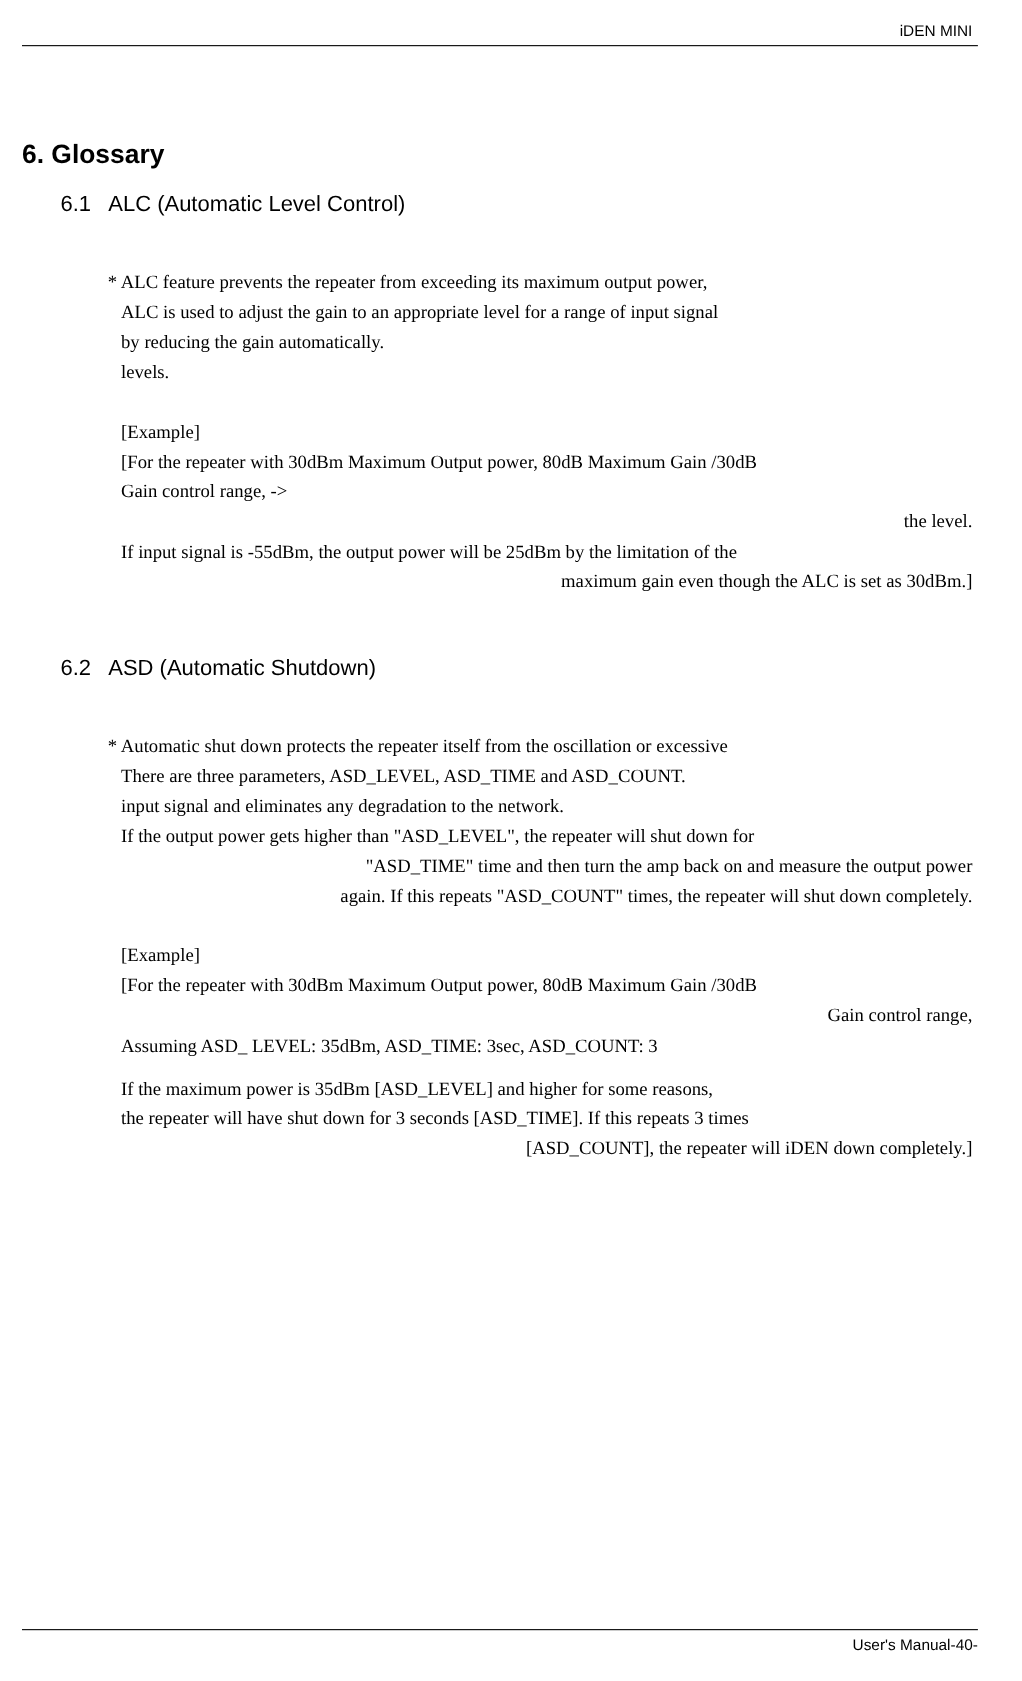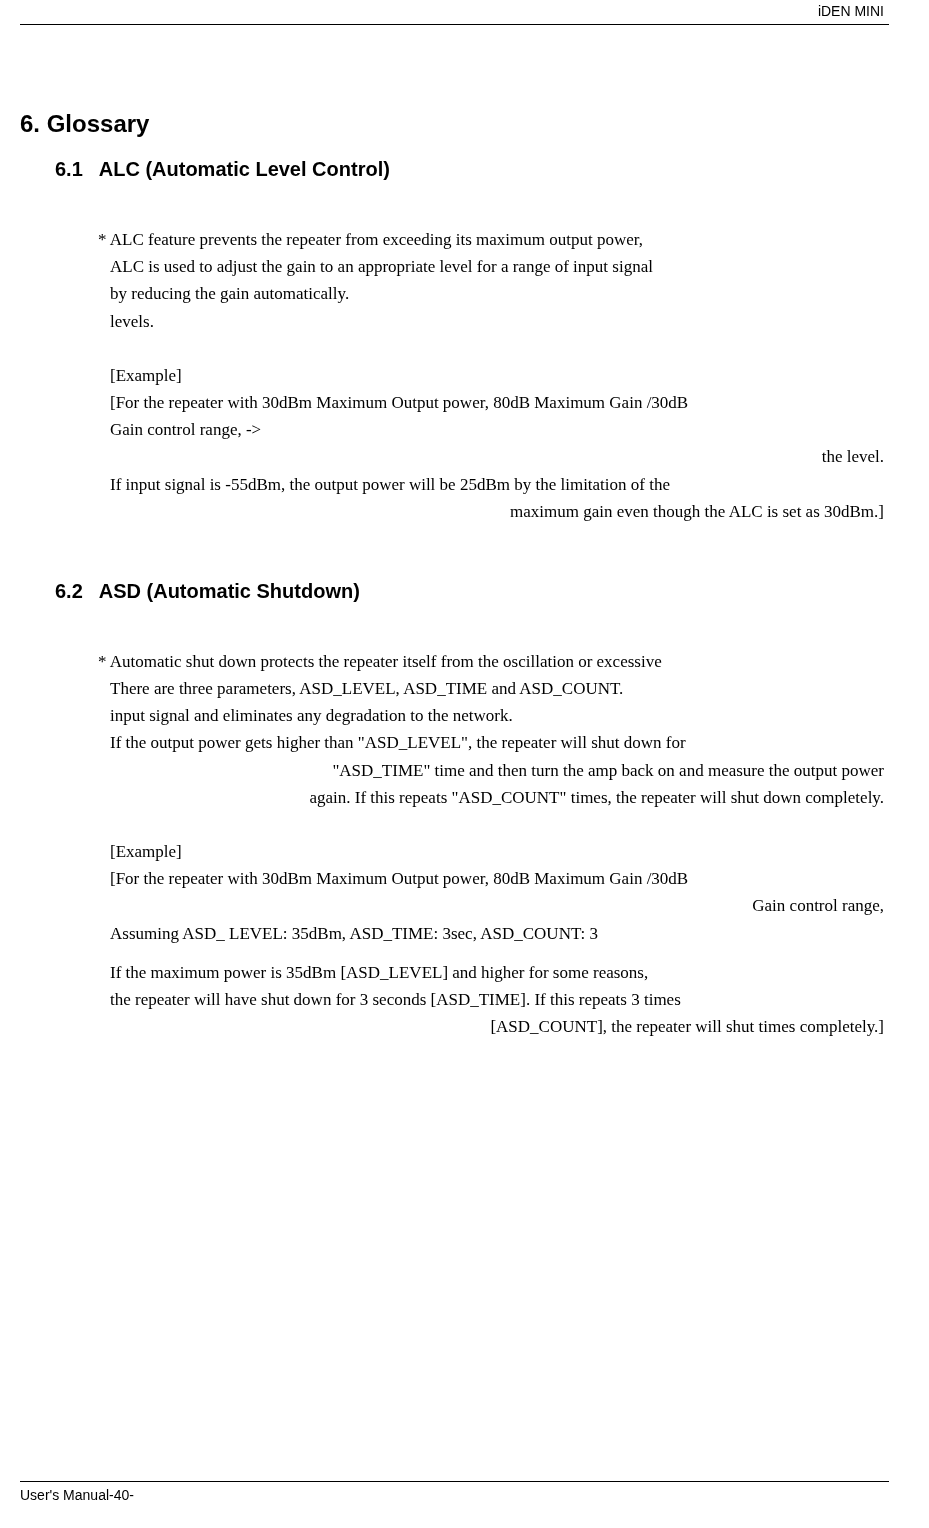--- a/index.html
+++ b/index.html
@@ -12,21 +12,21 @@
       background: #ffffff;
       color: #000000;
       width: 929px;
       height: 1528px;
       position: relative;
       padding: 0;
     }
     .page {
       width: 100%;
       height: 100%;
-      padding: 3px 40px 20px 20px;
+      padding: 20px 40px 20px 20px;
       position: relative;
     }
     .header {
       display: flex;
       justify-content: flex-end;
       font-size: 14px;
       padding-right: 5px;
       padding-bottom: 5px;
       border-bottom: 1px solid #000;
       margin-bottom: 85px;
@@ -34,21 +34,21 @@
     .content {
       padding-left: 0;
     }
     .section-title {
       font-size: 24px;
       font-weight: bold;
       margin-bottom: 20px;
     }
     .subsection-title {
       font-size: 20px;
-      font-weight: bold;
+      font-weight: normal;
       margin-left: 35px;
       margin-bottom: 45px;
     }
     .body-text {
       font-family: Liberation Serif, serif;
       font-size: 17px;
       line-height: 1.6;
       margin-left: 78px;
       margin-right: 5px;
     }
@@ -72,21 +72,21 @@
       height: 12px;
     }
     .footer {
       position: absolute;
       bottom: 25px;
       left: 20px;
       right: 40px;
       border-top: 1px solid #000;
       padding-top: 5px;
       display: flex;
-      justify-content: flex-start;
+      justify-content: flex-end;
       font-size: 14px;
       margin-top: 28px;
     }
   </style>
 </head>
 <body>
 
 <div class="page">
   <div class="header">
     <span>iDEN MINI</span>
@@ -132,21 +132,21 @@
       <p class="indent-more">"ASD_TIME" time and then turn the amp back on and measure the output power</p>
       <p class="indent-more">again. If this repeats "ASD_COUNT" times, the repeater will shut down completely.</p>
       <div class="spacer"></div>
       <p class="indent">[Example]</p>
       <p class="indent">[For the repeater with 30dBm Maximum Output power, 80dB Maximum Gain /30dB</p>
       <p class="indent-more">Gain control range,</p>
       <p class="indent">Assuming ASD_ LEVEL: 35dBm, ASD_TIME: 3sec, ASD_COUNT: 3</p>
       <div class="para-spacer"></div>
       <p class="indent">If the maximum power is 35dBm [ASD_LEVEL] and higher for some reasons,</p>
       <p class="indent">the repeater will have shut down for 3 seconds [ASD_TIME]. If this repeats 3 times</p>
-      <p class="indent-more">[ASD_COUNT], the repeater will shut times completely.]</p>
+      <p class="indent-more">[ASD_COUNT], the repeater will iDEN down completely.]</p>
     </div>
   </div>
 
   <div class="footer">
     <span>User's Manual</span>
     <span>-40-</span>
   </div>
 </div>
 
 </body></html>

